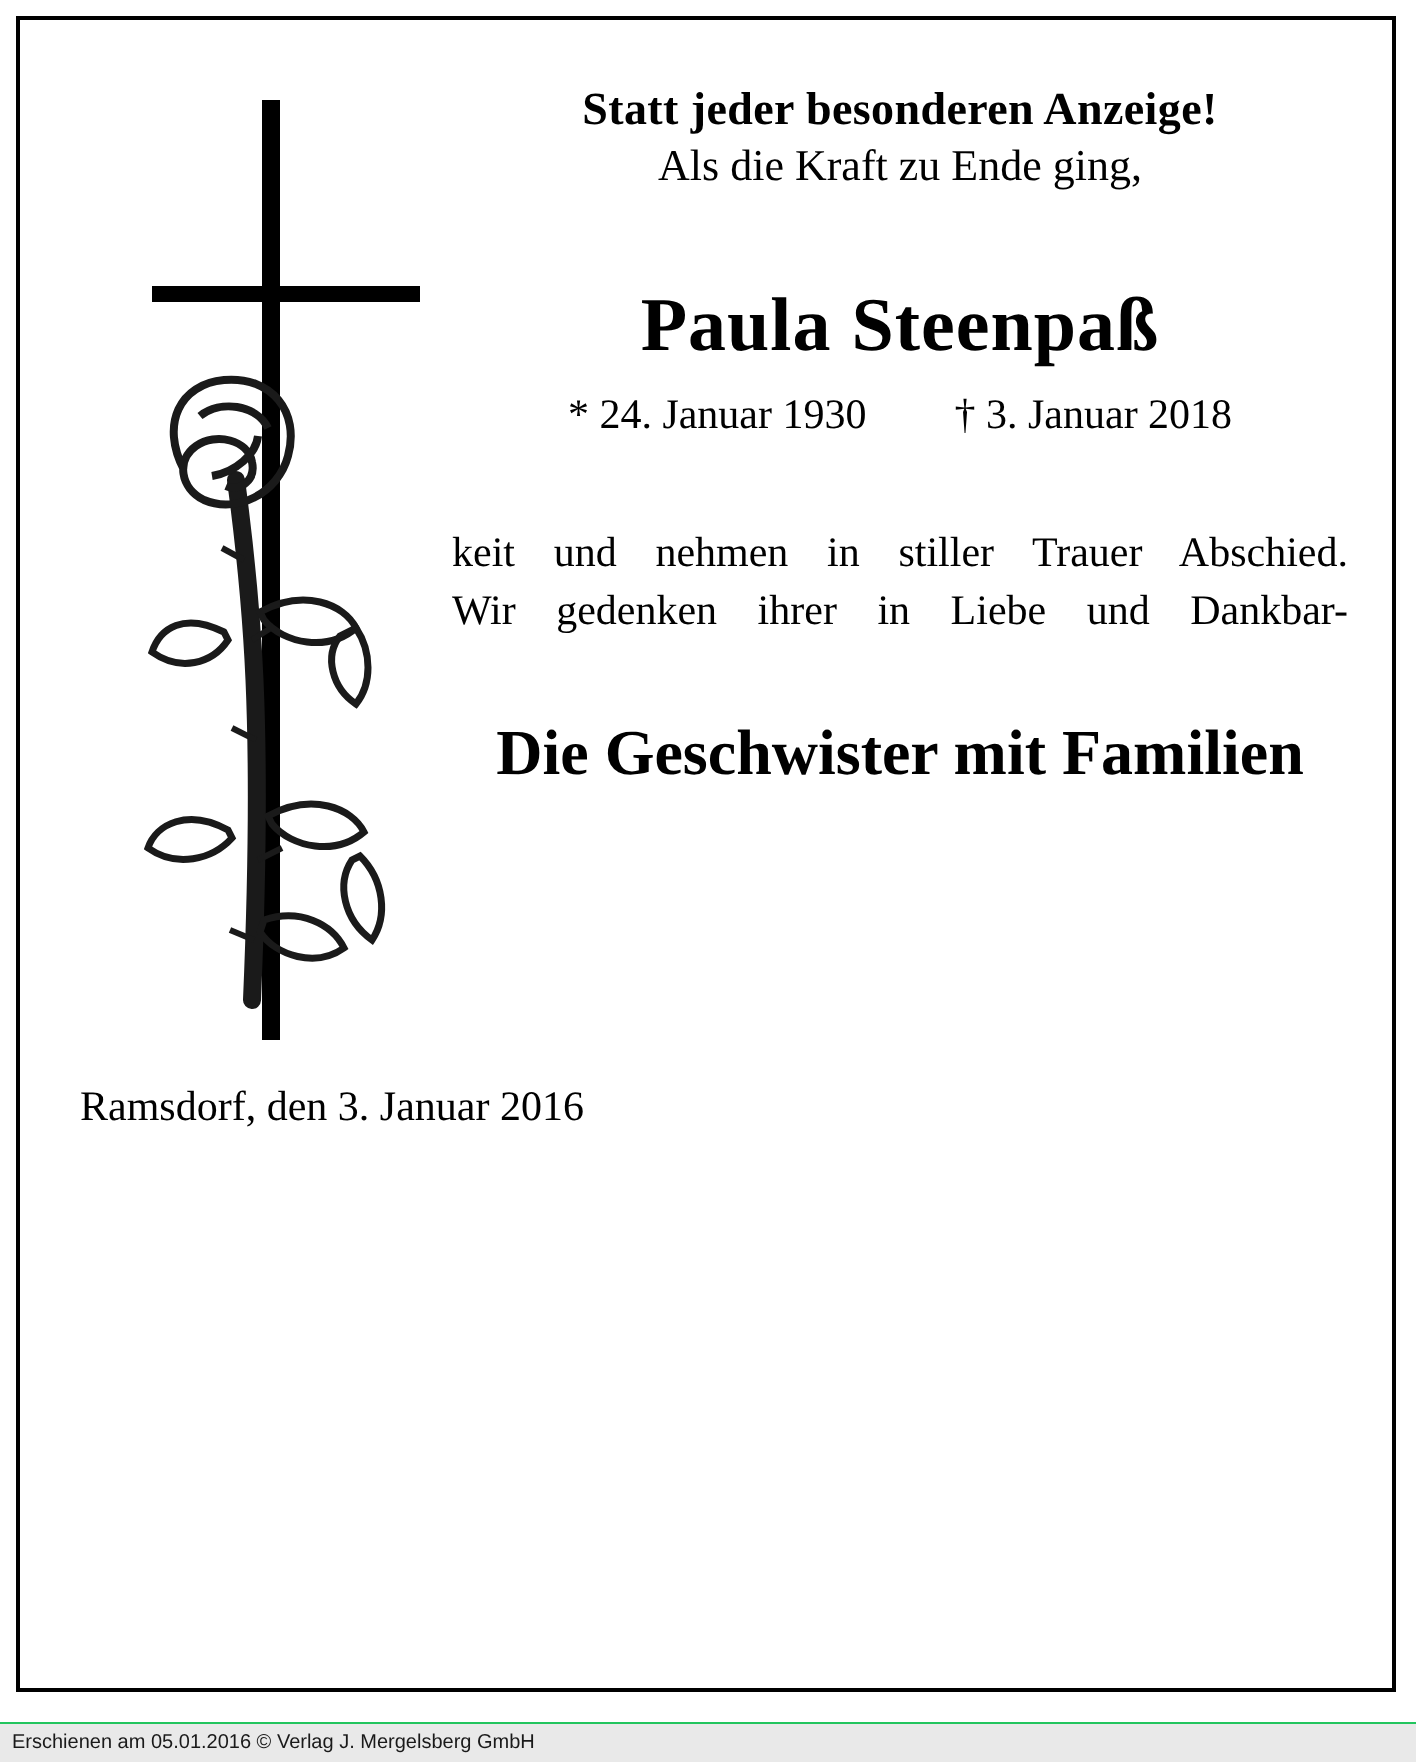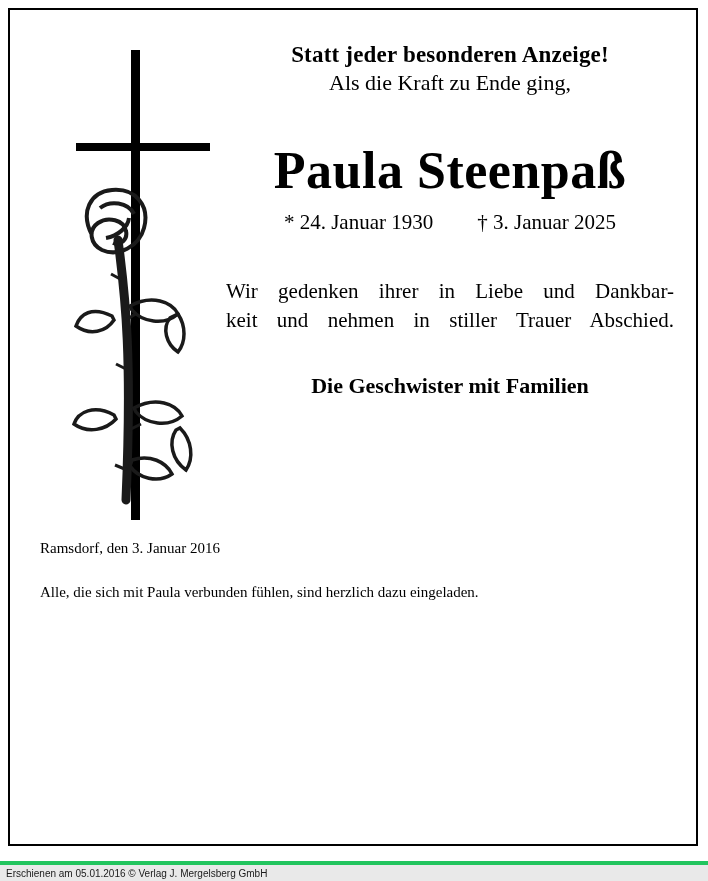--- a/index.html
+++ b/index.html
@@ -47,67 +47,67 @@
     font-size: 23px;
     font-weight: bold;
     margin-top: 14px;
     letter-spacing: 0.2px;
   }
   .verse {
     font-size: 22px;
     line-height: 1.32;
   }
   .name {
-    font-size: 52px;
+    font-size: 38px;
     font-weight: bold;
     margin-top: 44px;
     letter-spacing: 0.5px;
   }
   .dates {
     font-size: 21px;
     margin-top: 10px;
   }
   .dates .birth { margin-right: 44px; }
   .memory {
     font-size: 21px;
     line-height: 1.38;
     margin-top: 42px;
     text-align: justify;
     text-align-last: justify;
     padding: 0 6px;
   }
   .family {
-    font-size: 22px;
+    font-size: 32px;
     font-weight: bold;
     margin-top: 38px;
   }
   .bottom-area {
     position: absolute;
     left: 0;
     top: 528px;
     width: 100%;
     padding: 0 30px;
     box-sizing: border-box;
   }
   .para {
-    font-size: 15px;
+    font-size: 21px;
     line-height: 1.45;
     margin-bottom: 20px;
     text-align: justify;
   }
   .para.first { margin-bottom: 22px; text-align: left; }
   .para:last-child { margin-bottom: 0; }
   .footer {
     position: absolute;
     left: 0;
     bottom: 0;
     width: 100%;
     height: 20px;
     background: #e9e9e9;
-    border-top: 4px solid #22c55e;
+    border-top: 1px solid #22c55e;
     font-family: "Liberation Sans", sans-serif;
     font-size: 10px;
     color: #1a1a1a;
     display: flex;
     align-items: center;
     padding-left: 6px;
     box-sizing: border-box;
   }
 </style>
 </head>
@@ -152,34 +152,33 @@
     <div class="text-col">
       <div class="line-statt">Statt jeder besonderen Anzeige!</div>
 
       <div class="verse">
         <div>Als die Kraft zu Ende ging,</div>
       </div>
 
       <div class="name">Paula Steenpaß</div>
 
       <div class="dates">
-        <span class="birth">* 24. Januar 1930</span><span class="death">† 3. Januar 2025</span>
+        <span class="birth">* 24. Januar 1930</span><span class="death">† 3. Januar 2018</span>
       </div>
 
       <div class="memory">
+        <div>keit und nehmen in stiller Trauer Abschied.</div>
         <div>Wir gedenken ihrer in Liebe und Dankbar-</div>
-        <div>keit und nehmen in stiller Trauer Abschied.</div>
       </div>
 
       <div class="family">Die Geschwister mit Familien</div>
     </div>
   </div>
 
   <div class="bottom-area">
     <div class="para first">Ramsdorf, den 3. Januar 2016</div>
-    <div class="para">Alle, die sich mit Paula verbunden fühlen, sind herzlich dazu eingeladen.</div>
   </div>
 
 </div>
 
 <div class="footer">
   <span>Erschienen am 05.01.2016 © Verlag J. Mergelsberg GmbH</span>
 </div>
 
 </body></html>

